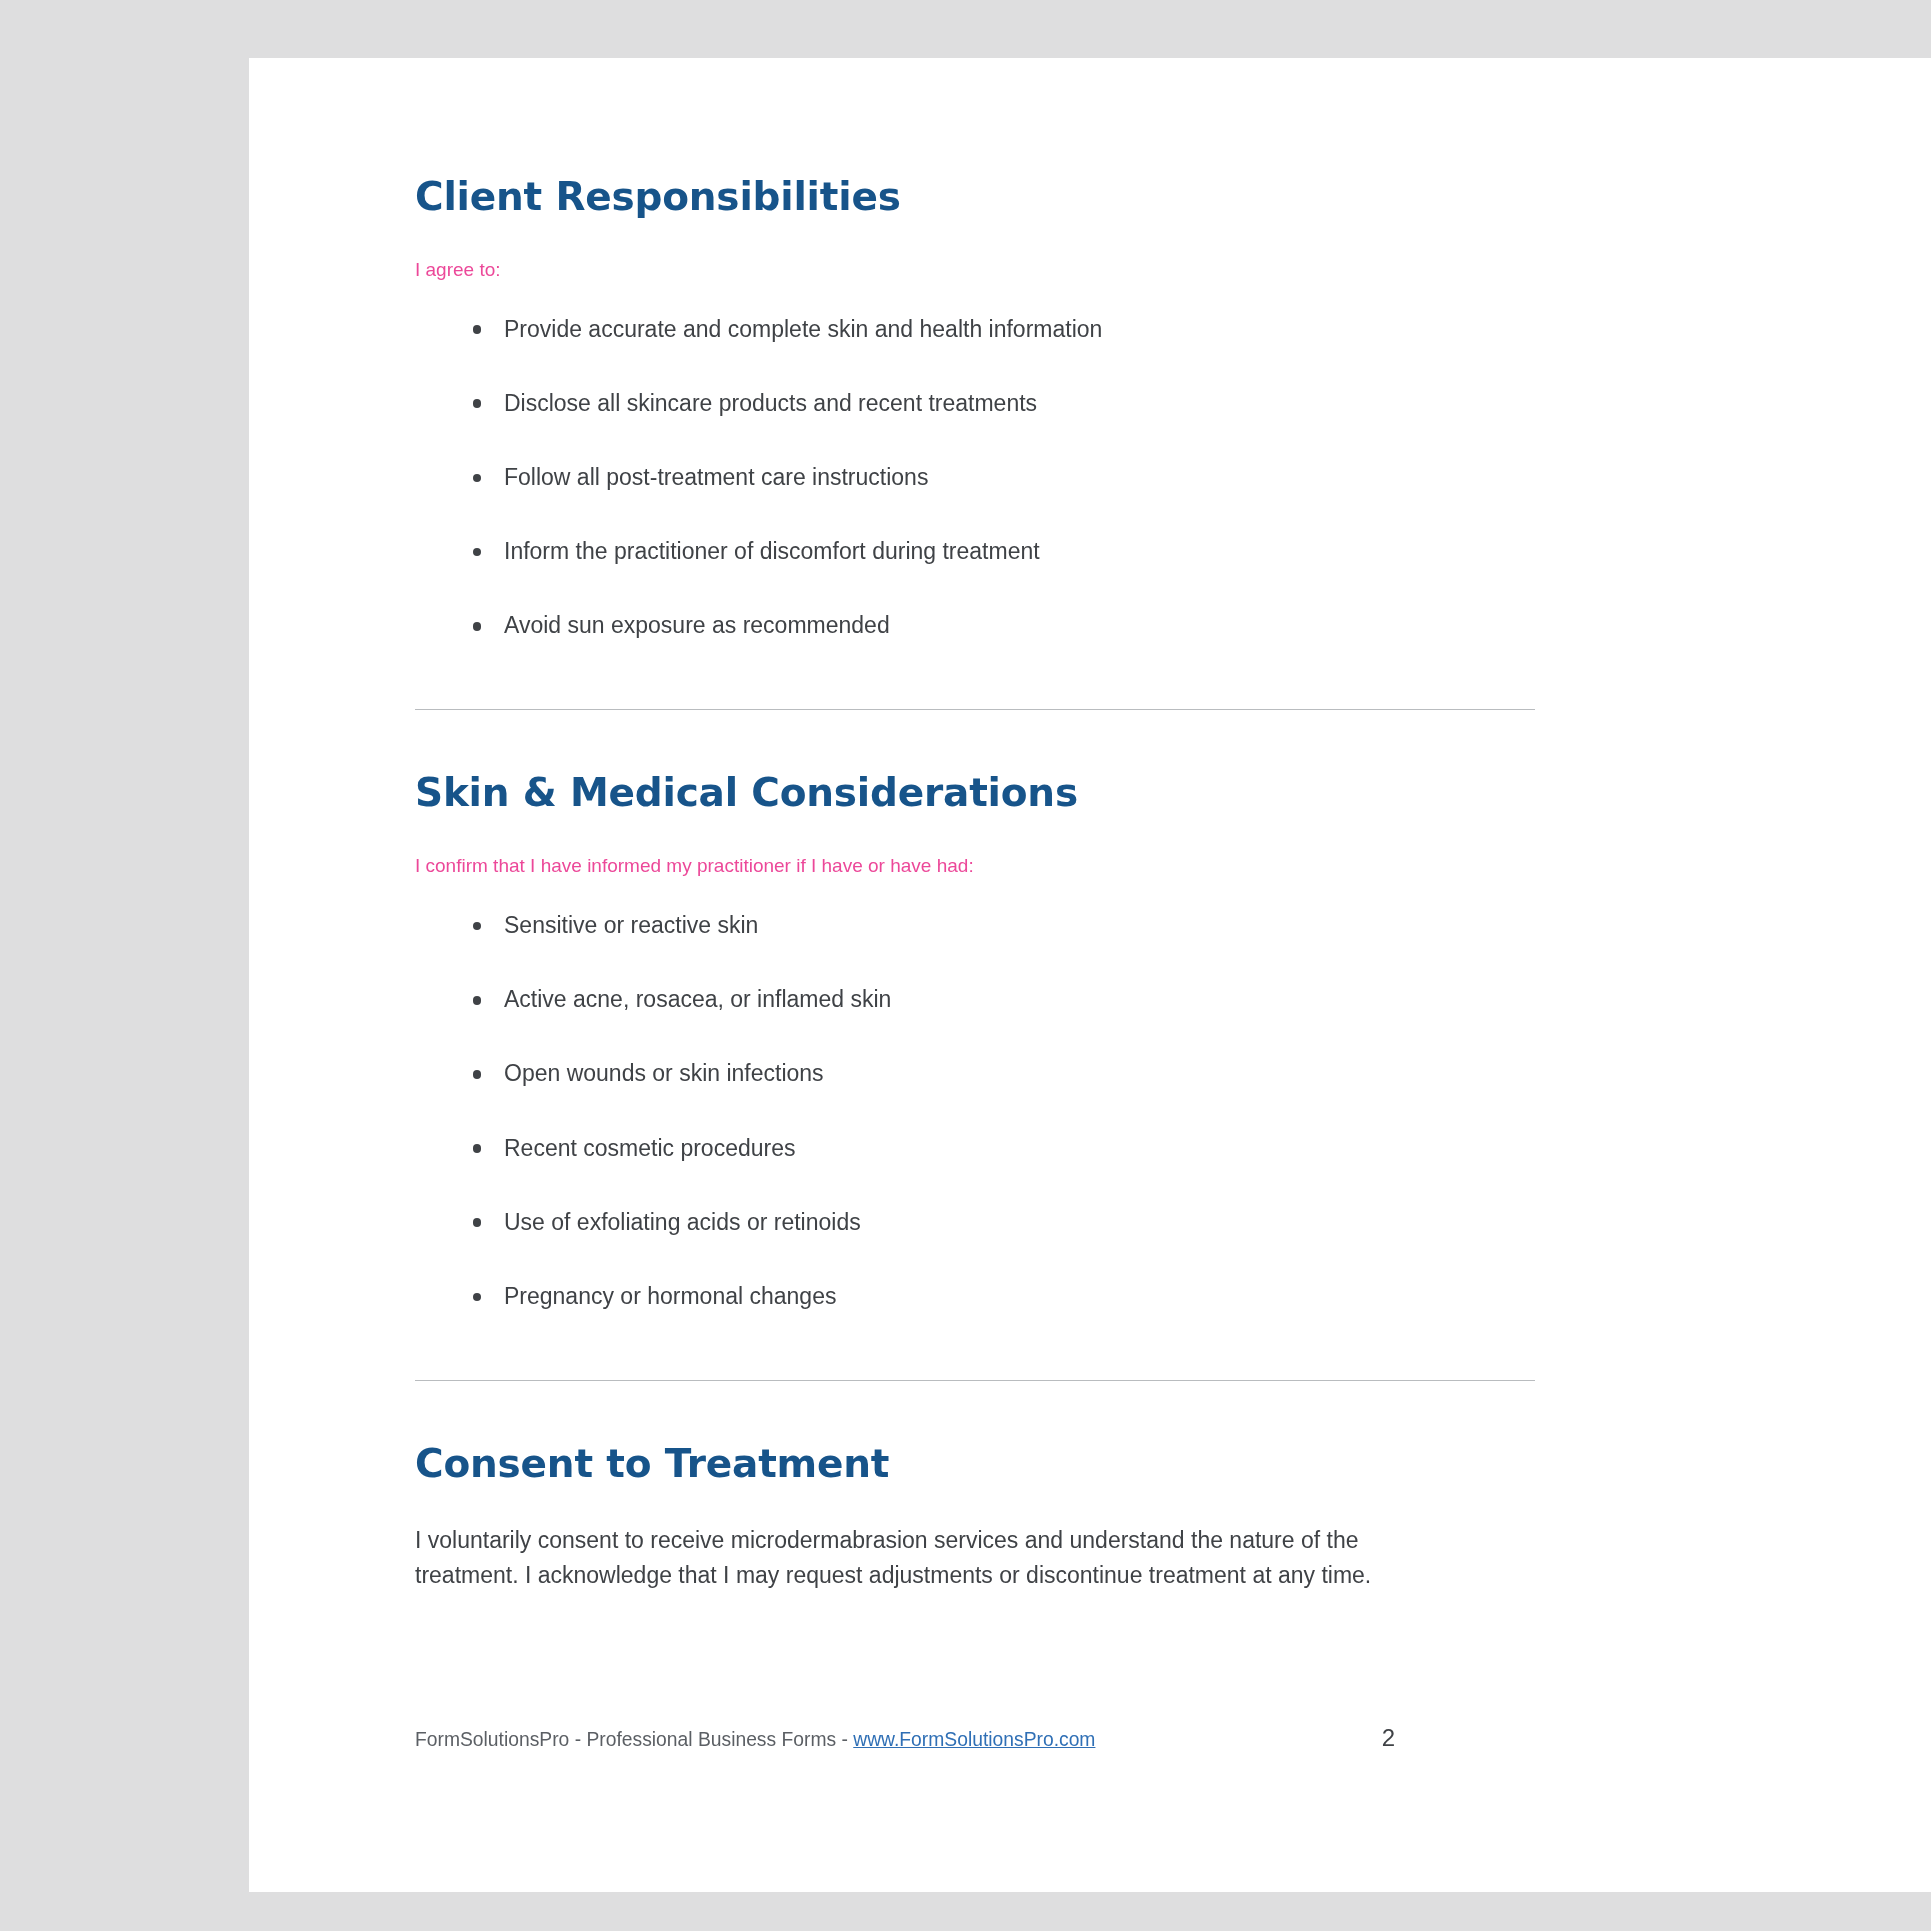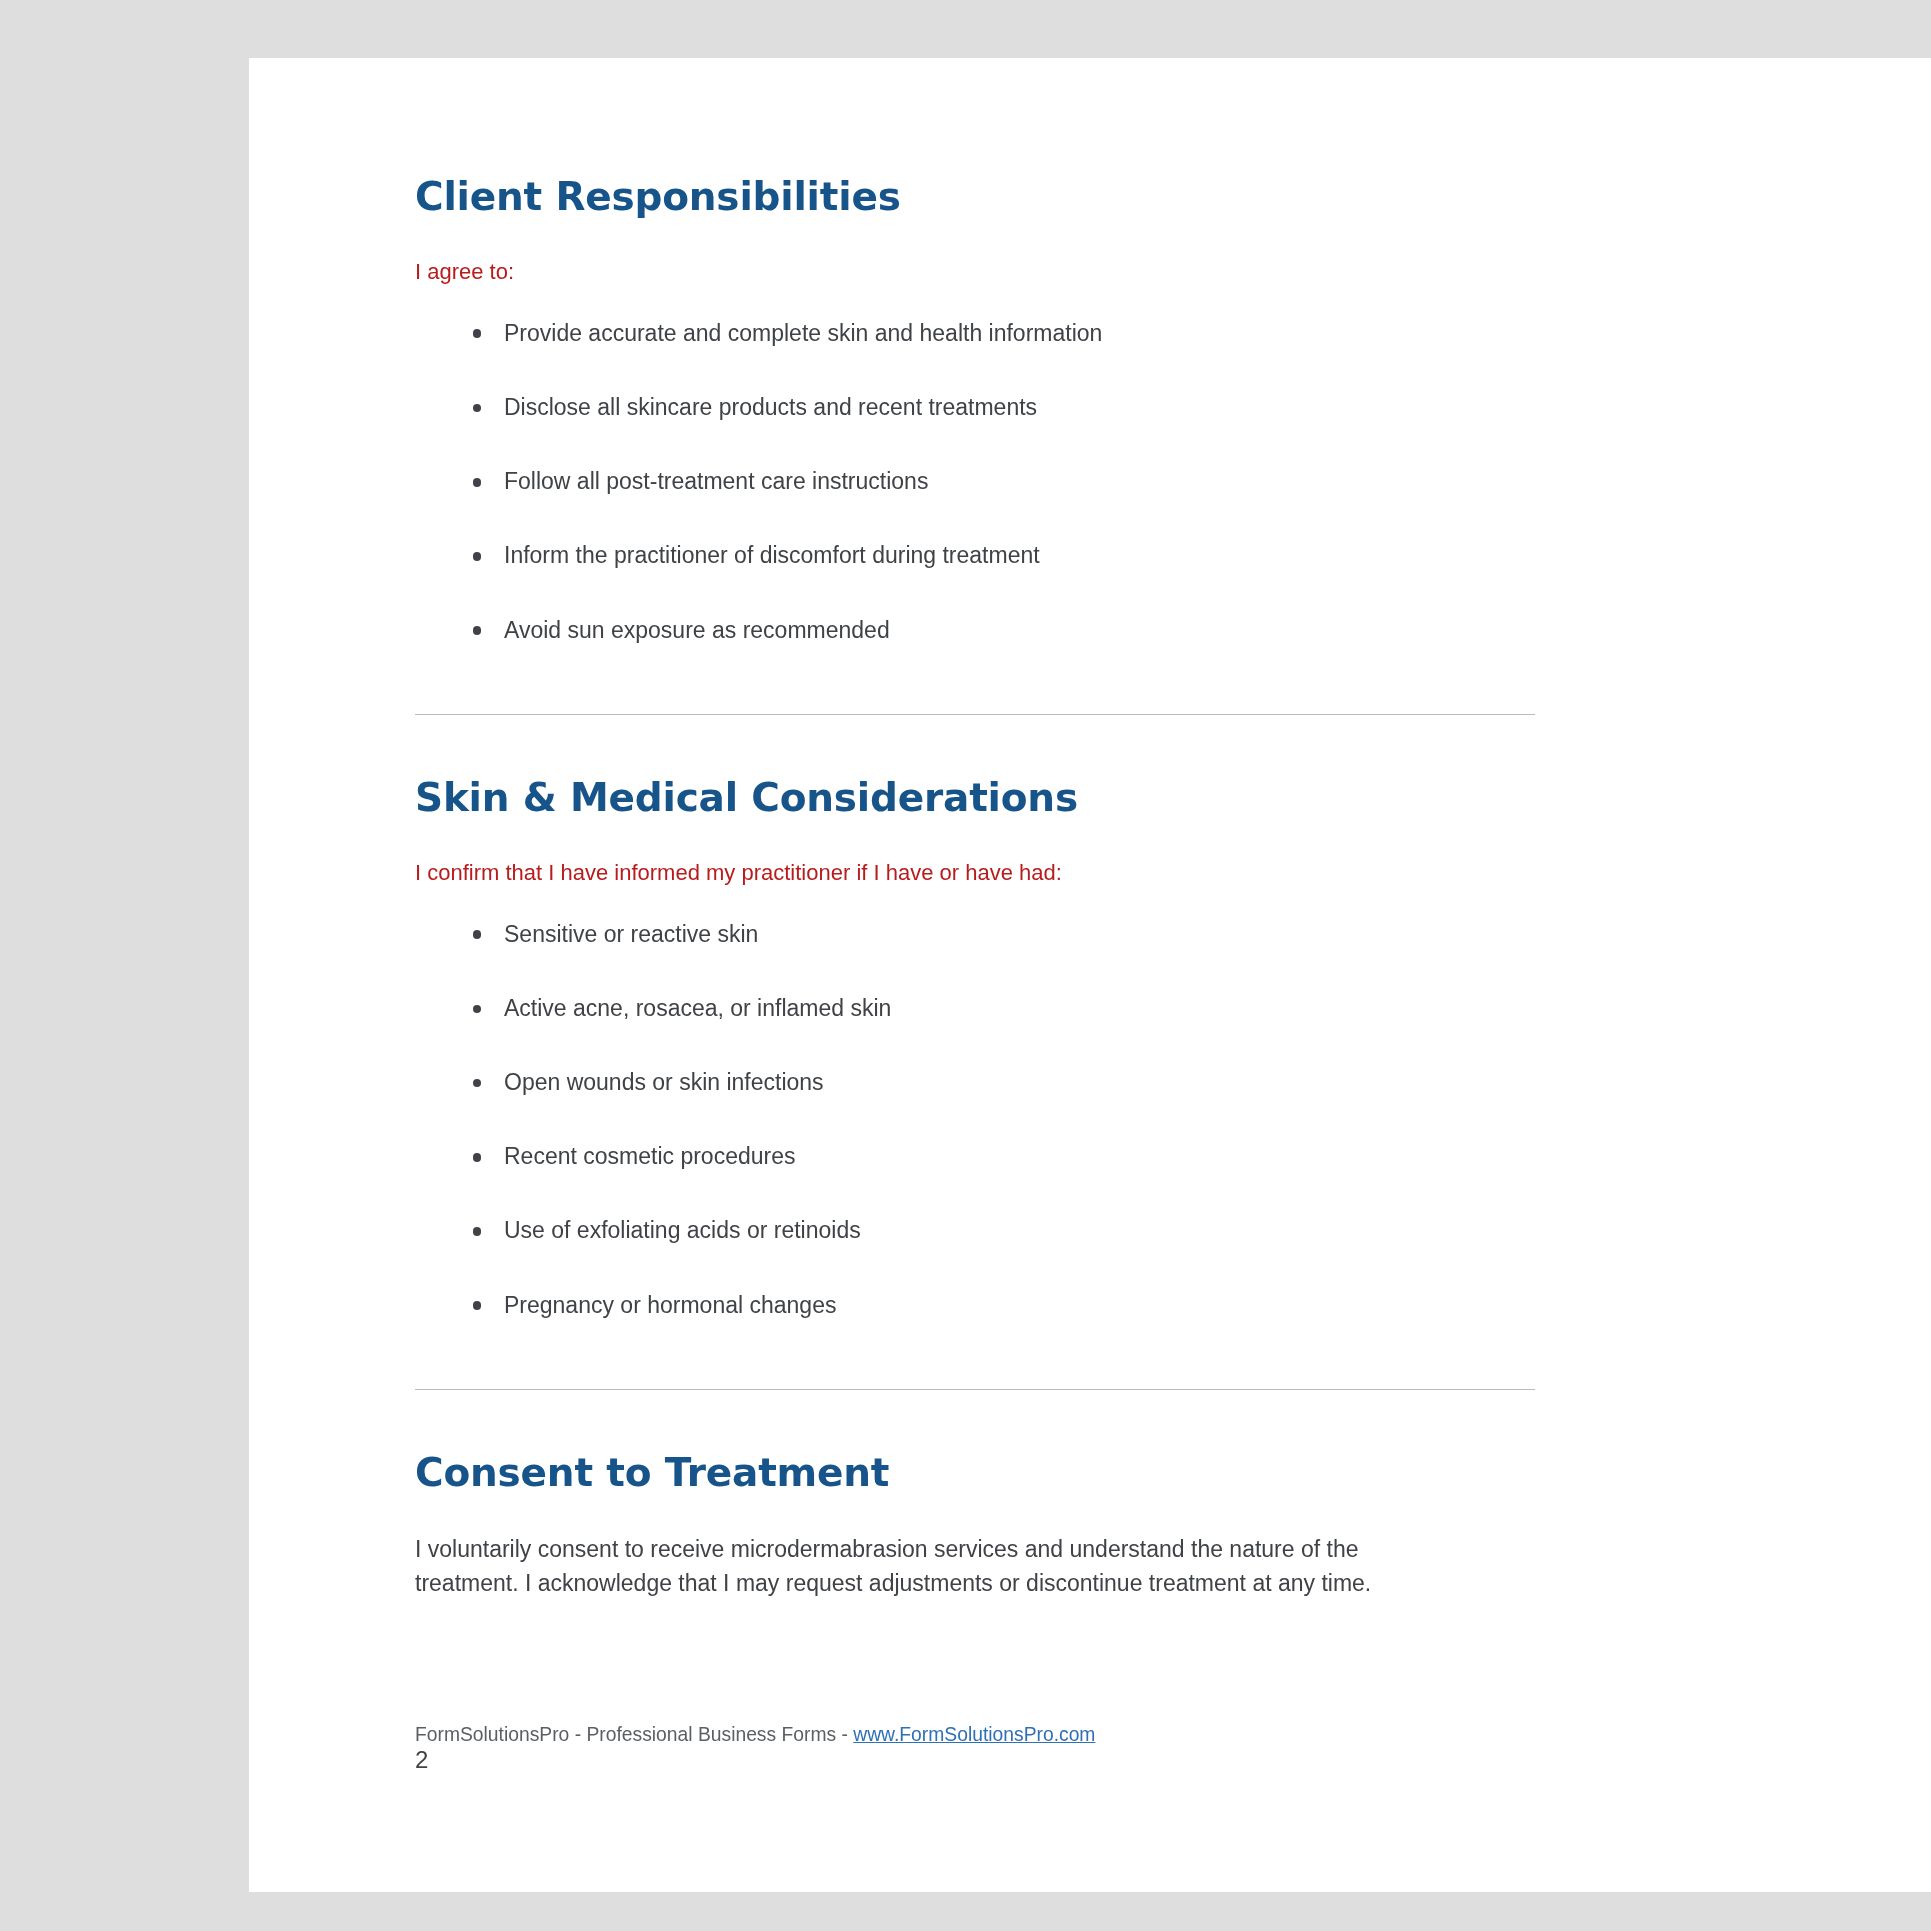--- a/index.html
+++ b/index.html
@@ -27,22 +27,22 @@
   }
   h2.section-title {
     color: #17548a;
     font-size: 39px;
     font-weight: bold;
     margin: 0 0 0 0;
     letter-spacing: -0.2px;
     font-family: "DejaVu Sans", sans-serif;
   }
   p.intro {
-    color: #b91c1c;
-    font-size: 22px;
+    color: #ec4899;
+    font-size: 19px;
     margin: 37px 0 0 0;
     line-height: 1.45;
   }
   ul.bullets {
     margin: 29px 0 0 0;
     padding: 0 0 0 52px;
     list-style: none;
   }
   ul.bullets li {
     color: #3f4246;
@@ -78,21 +78,20 @@
     max-width: 1028px;
   }
   .footer {
     position: absolute;
     left: 166px;
     top: 1666px;
     width: 1125px;
     display: flex;
     align-items: baseline;
     justify-content: space-between;
-    flex-direction: column;
   }
   .footer-text {
     color: #5b5f64;
     font-size: 19.3px;
   }
   .footer-link {
     color: #2f6fb5;
     text-decoration: underline;
   }
   .page-number {

